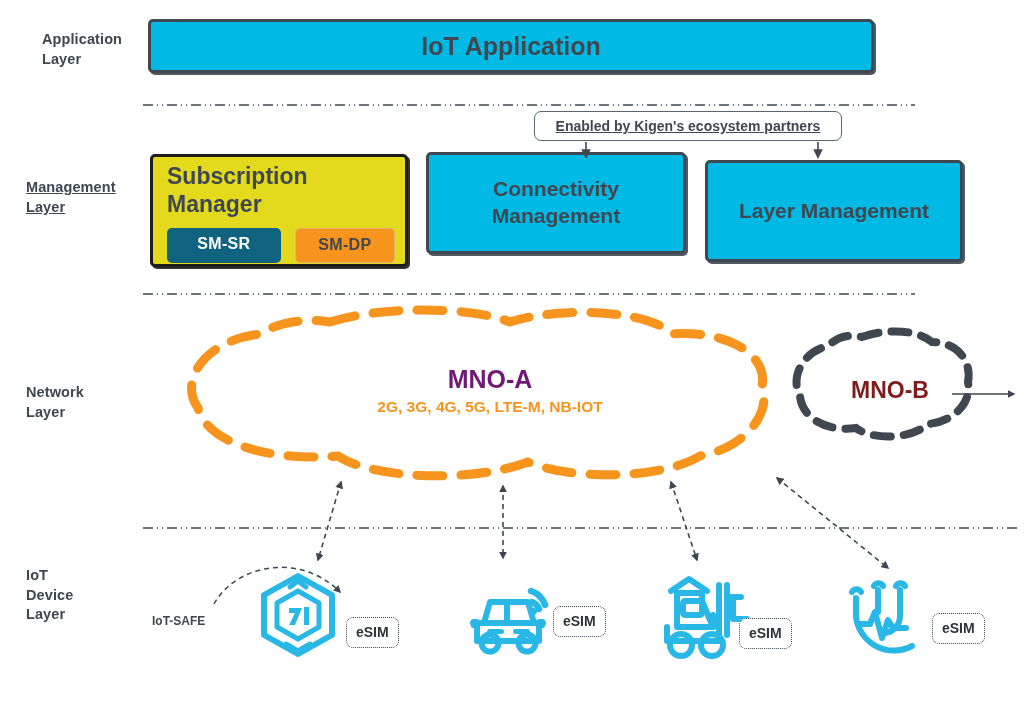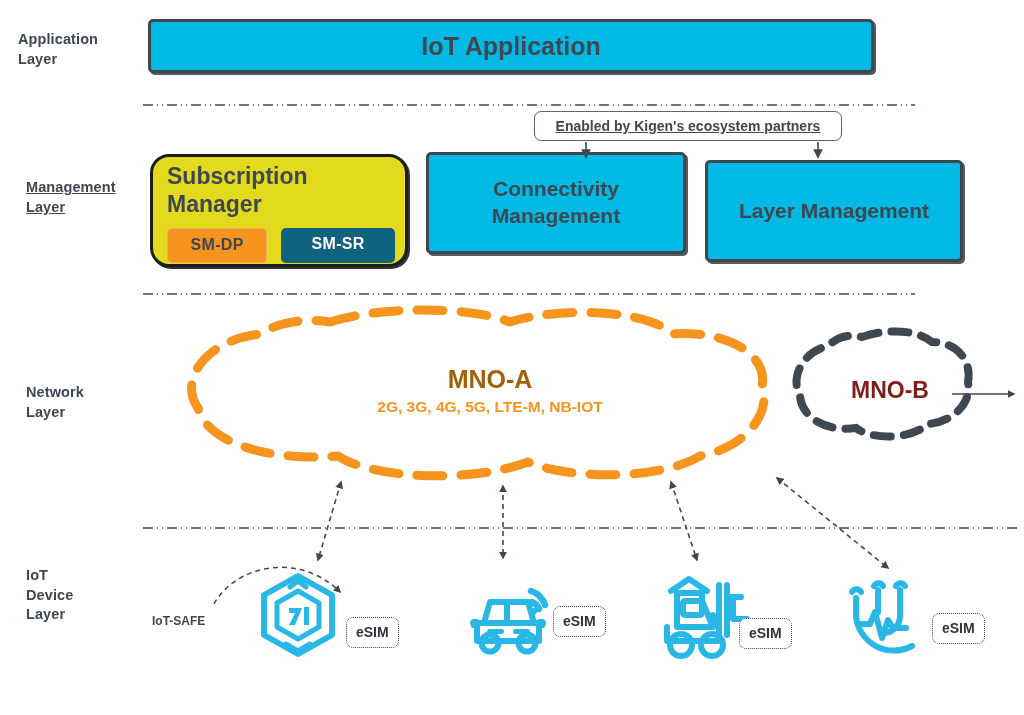--- a/index.html
+++ b/index.html
@@ -43,21 +43,20 @@
   }
   .box.cyan { background: #00b9e4; }
   .box.yellow { background: #e3da1e; border-color: #1d1d1b; box-shadow: 2px 2px 0 rgba(29,29,27,.9); }
 
   #app-box { font-size: 25px; }
   .mgmt-box { font-size: 21px; line-height: 1.28; }
 
   #sm-box {
     display: block;
     padding: 6px 10px 10px 10px;
-    border-radius: 19px;
   }
   #sm-title {
     font-size: 23px;
     font-weight: bold;
     color: #3f4750;
     text-align: left;
     padding-left: 4px;
     line-height: 1.2;
   }
   #sm-chips {
@@ -96,21 +95,21 @@
 
   
   .cloud-text {
     position: absolute;
     text-align: center;
     pointer-events: none;
   }
   #mno-a-name {
     font-size: 25px;
     font-weight: bold;
-    color: #a16207;
+    color: #701a75;
     line-height: 1.1;
   }
   #mno-a-techs {
     font-size: 15.5px;
     font-weight: bold;
     color: #f7941e;
     margin-top: 4px;
   }
   #mno-b-name {
     font-size: 23px;
@@ -150,42 +149,42 @@
     font-weight: bold;
     color: #3f4750;
     white-space: nowrap;
   }
 </style>
 </head>
 <body>
 
 <div id="stage">
 
-  <div class="layer-label" style="left:18px; top:30px;">Application
+  <div class="layer-label" style="left:42px; top:30px;">Application
 Layer</div>
 
   <div class="layer-label" style="left:26px; top:178px;text-decoration:underline;">Management
 Layer</div>
 
   <div class="layer-label" style="left:26px; top:383px;">Network
 Layer</div>
 
   <div class="layer-label" style="left:26px; top:566px;">IoT
 Device
 Layer</div>
 
   <div class="box cyan" id="app-box" style="left:148px; top:19px; width:726px; height:54px;">IoT Application</div>
 
   <div id="partner-note" style="left:534px; top:111px; width:308px; height:30px;text-decoration:underline;">Enabled by Kigen's ecosystem partners</div>
 
   <div class="box yellow" id="sm-box" style="left:150px; top:154px; width:258px; height:113px;">
     <div id="sm-title">Subscription Manager</div>
     <div id="sm-chips">
+      <div class="chip sr">SM-SR</div>
       <div class="chip dp">SM-DP</div>
-      <div class="chip sr">SM-SR</div>
     </div>
   </div>
 
   <div class="box cyan mgmt-box" style="left:426px; top:152px; width:260px; height:102px;">Connectivity
 Management</div>
 
   <div class="box cyan mgmt-box" style="left:705px; top:160px; width:258px; height:102px;">Layer
 Management</div>
 
   <div class="cloud-text" id="mno-a-cloud-text" style="left:300px; top:366px; width:380px;">

